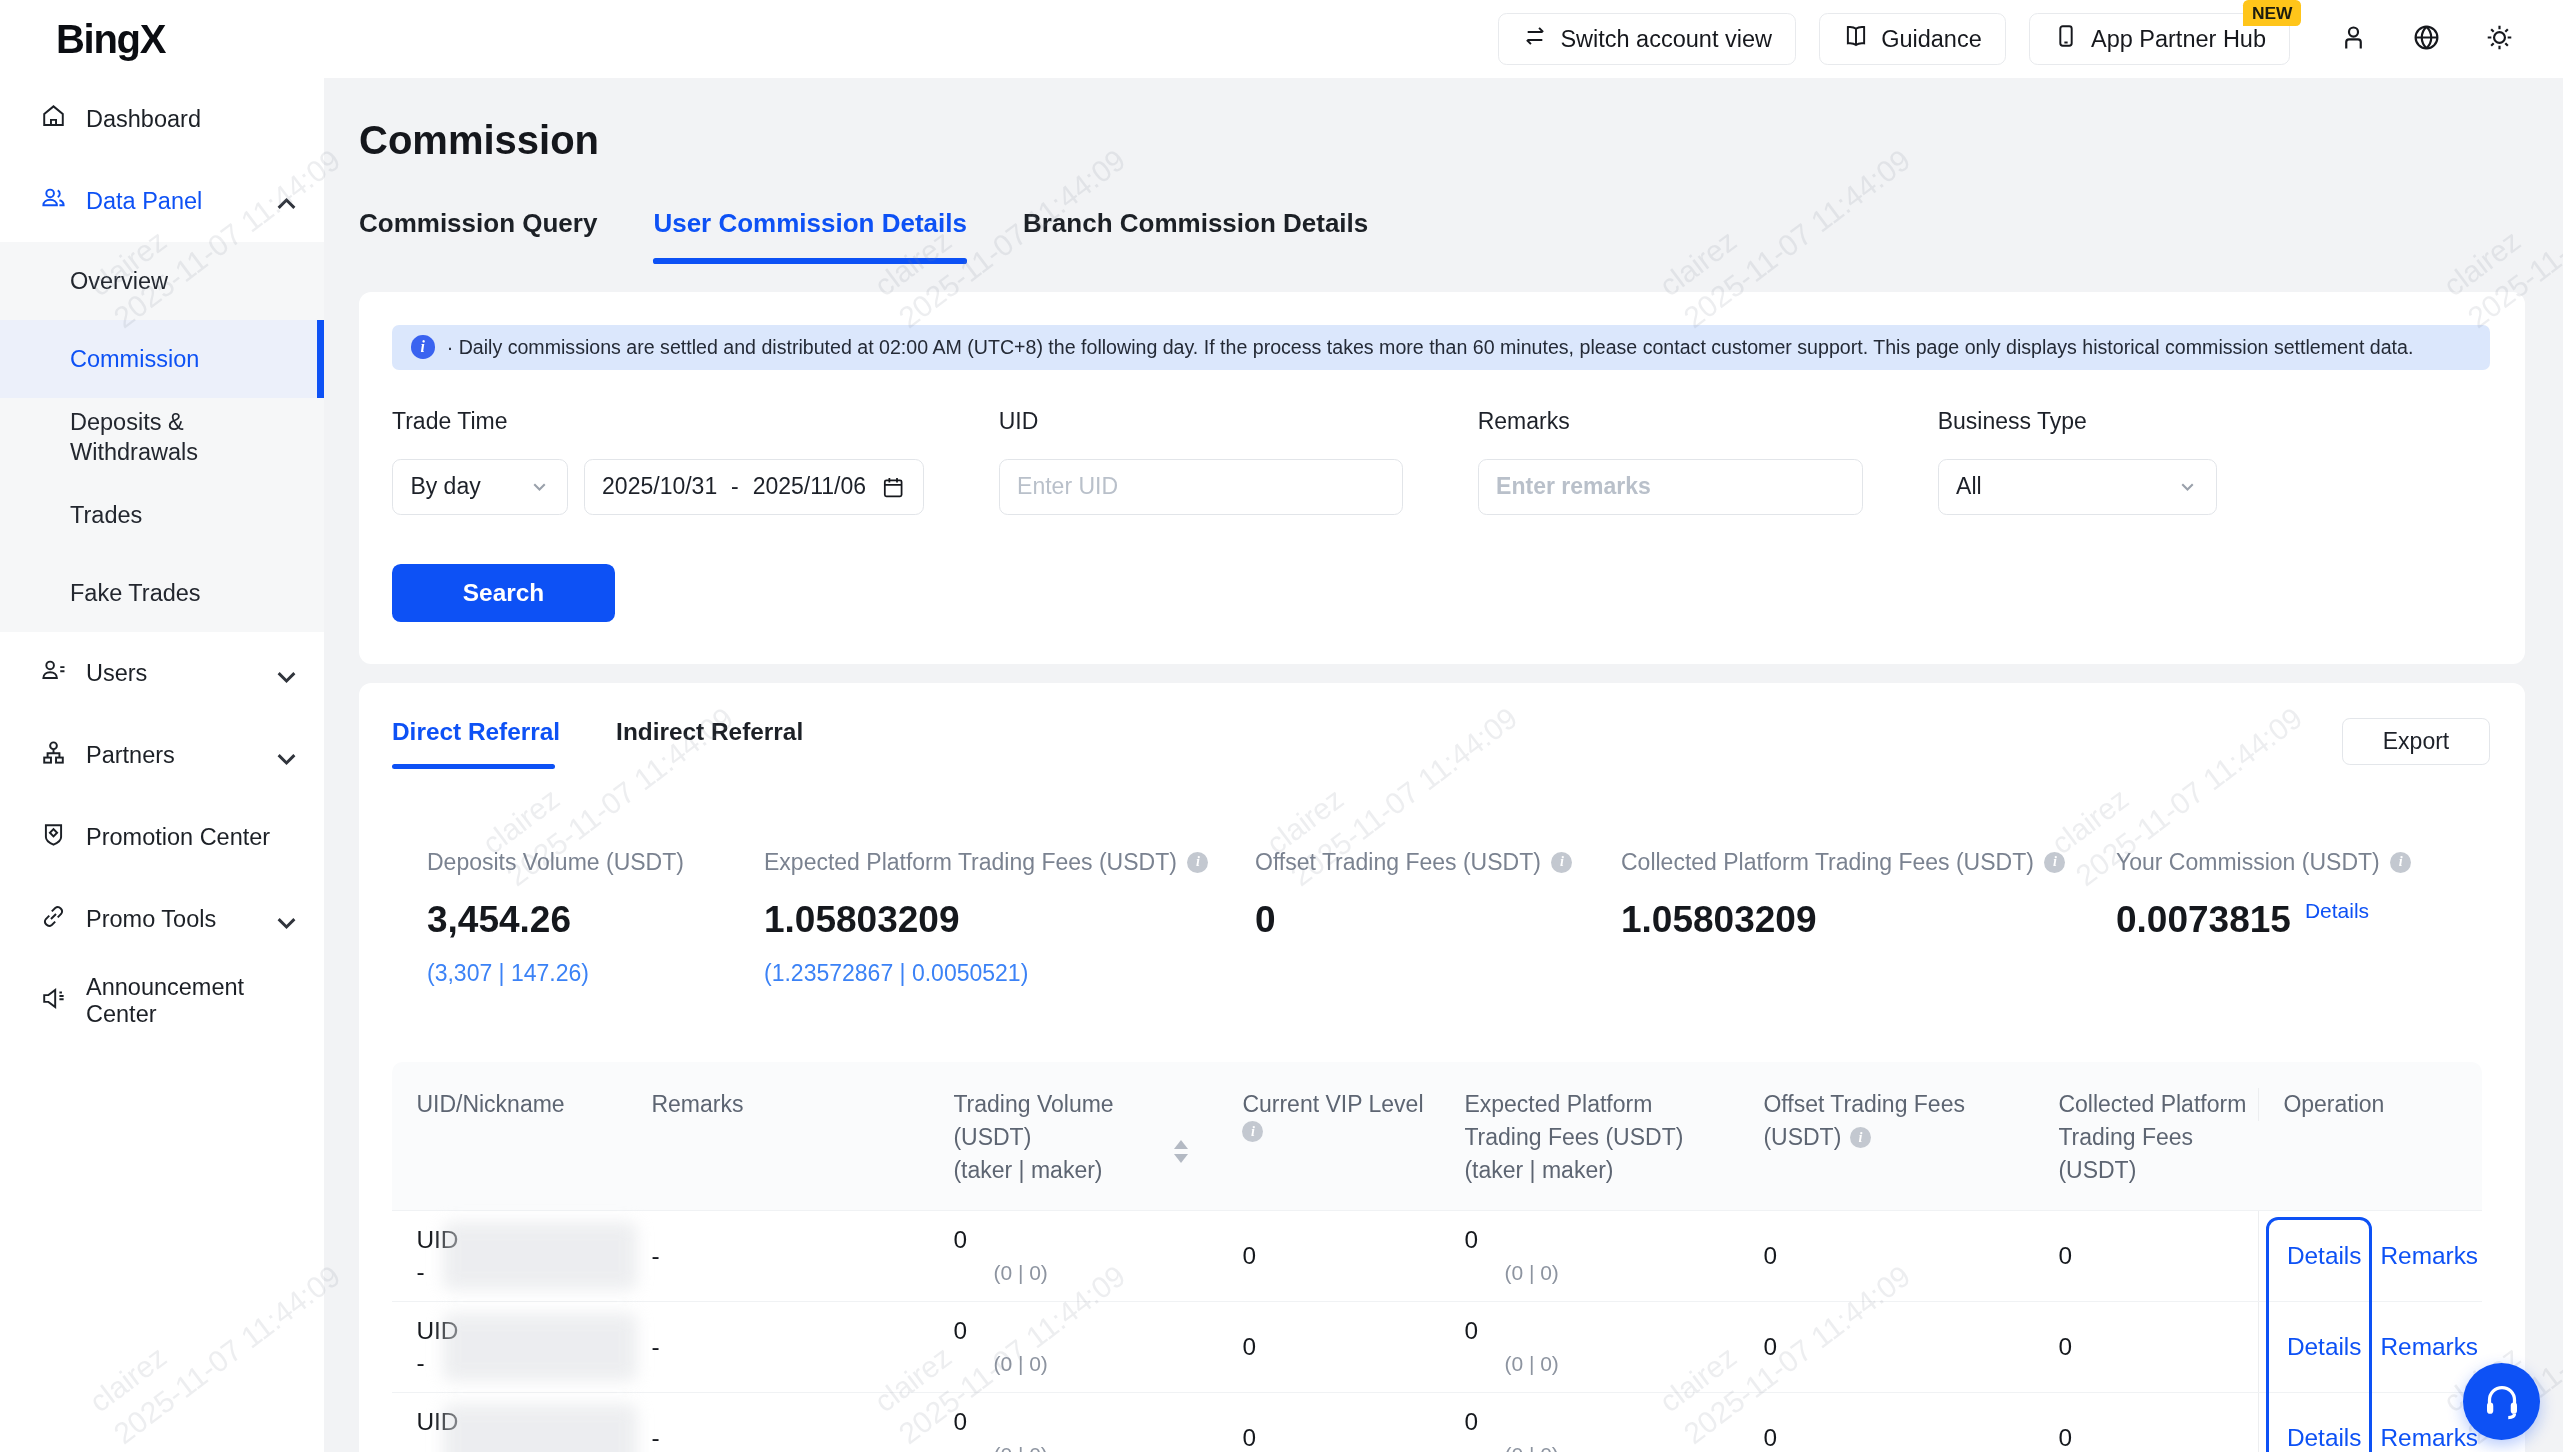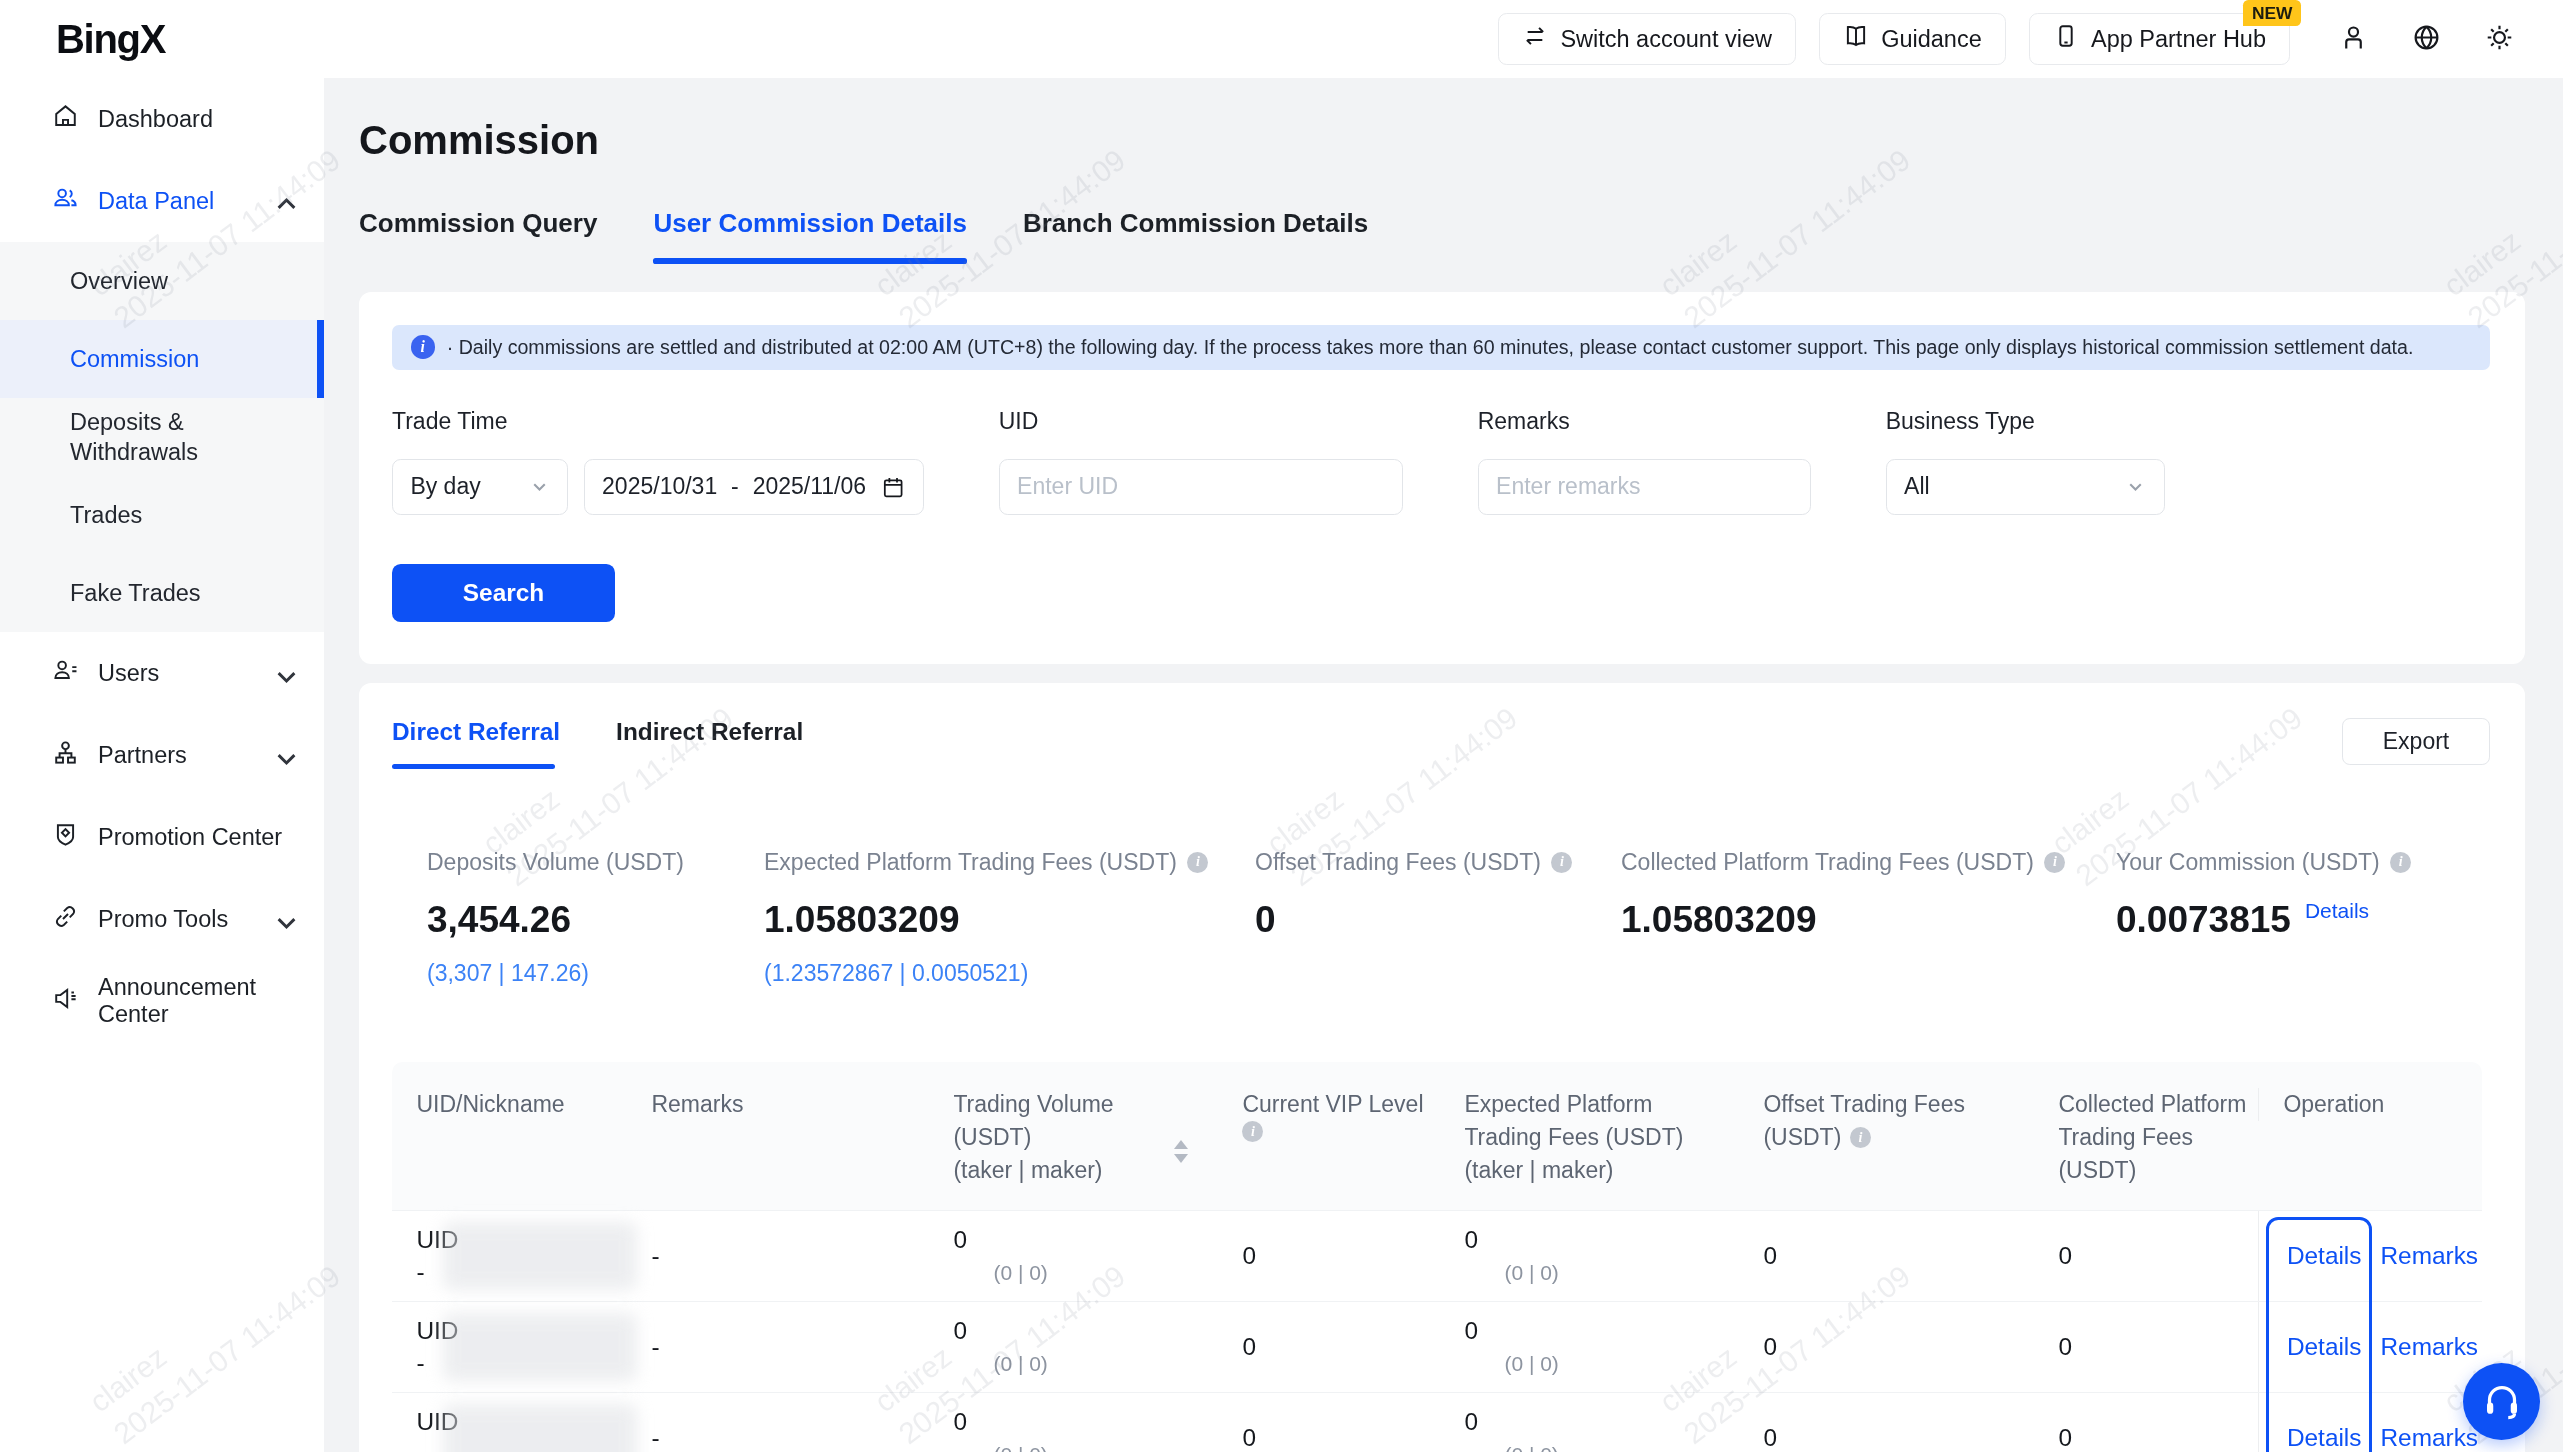--- a/index.html
+++ b/index.html
@@ -21,21 +21,21 @@
   .badge{position:absolute;top:-14px;right:-12.2px;background:var(--badge-yellow);color:#1c1c10;
     font-size:17.4px;font-weight:700;padding:2.6px 8.7px;border-radius:5.2px 5.2px 5.2px 0;}
   .top-icons{display:flex;align-items:center;gap:44px;margin-left:26px;}
   .top-icons svg{width:29px;height:29px;cursor:pointer;}
 
   
   .body{display:flex;height:1374px;position:relative;}
 
   
   .sidebar{width:324px;background:#fff;flex:none;position:relative;z-index:2;}
-  .side-item{height:82px;display:flex;align-items:center;gap:19px;padding:0 30px 0 52px;font-size:23.5px;color:#1c2026;cursor:pointer;}
+  .side-item{height:82px;display:flex;align-items:center;gap:19px;padding:0 30px 0 40px;font-size:23.5px;color:#1c2026;cursor:pointer;}
   .side-item svg{width:27px;height:27px;flex:none;}
   .side-item .chev{margin-left:auto;width:21px;height:21px;color:#30343c;}
   .side-item.active-parent{color:var(--primary);}
   .submenu{background:#F6F7F8;}
   .sub-item{min-height:78px;display:flex;align-items:center;padding-left:70px;font-size:23.5px;color:#23272F;cursor:pointer;position:relative;}
   .sub-item.two-line{line-height:30.5px;padding-top:8.7px;padding-bottom:8.7px;padding-right:52px;}
   .sub-item.active{background:#ECF0FA;color:var(--primary);}
   .sub-item.active::after{content:"";position:absolute;right:0;top:0;bottom:0;width:7px;background:var(--primary);}
 
   
@@ -327,21 +327,21 @@
           </div>
           <div class="fgroup">
             <label>UID</label>
             <div class="controls">
               <input class="ctl" type="text" placeholder="Enter UID" style="">
             </div>
           </div>
           <div class="fgroup">
             <label>Remarks</label>
             <div class="controls">
-              <input class="ctl" type="text" style="width: 333px;" placeholder="Enter remarks">
+              <input class="ctl" type="text" style="width: 385px; font-weight: bold;" placeholder="Enter remarks">
             </div>
           </div>
           <div class="fgroup">
             <label>Business Type</label>
             <div class="controls">
               <div class="ctl select w-biz">
                 <span>All</span>
                 <span class="chev">
                   <svg viewBox="0 0 24 24" fill="none" stroke="currentColor" stroke-width="2.4">
                       <path d="M6 9.5l6 6 6-6"></path>

